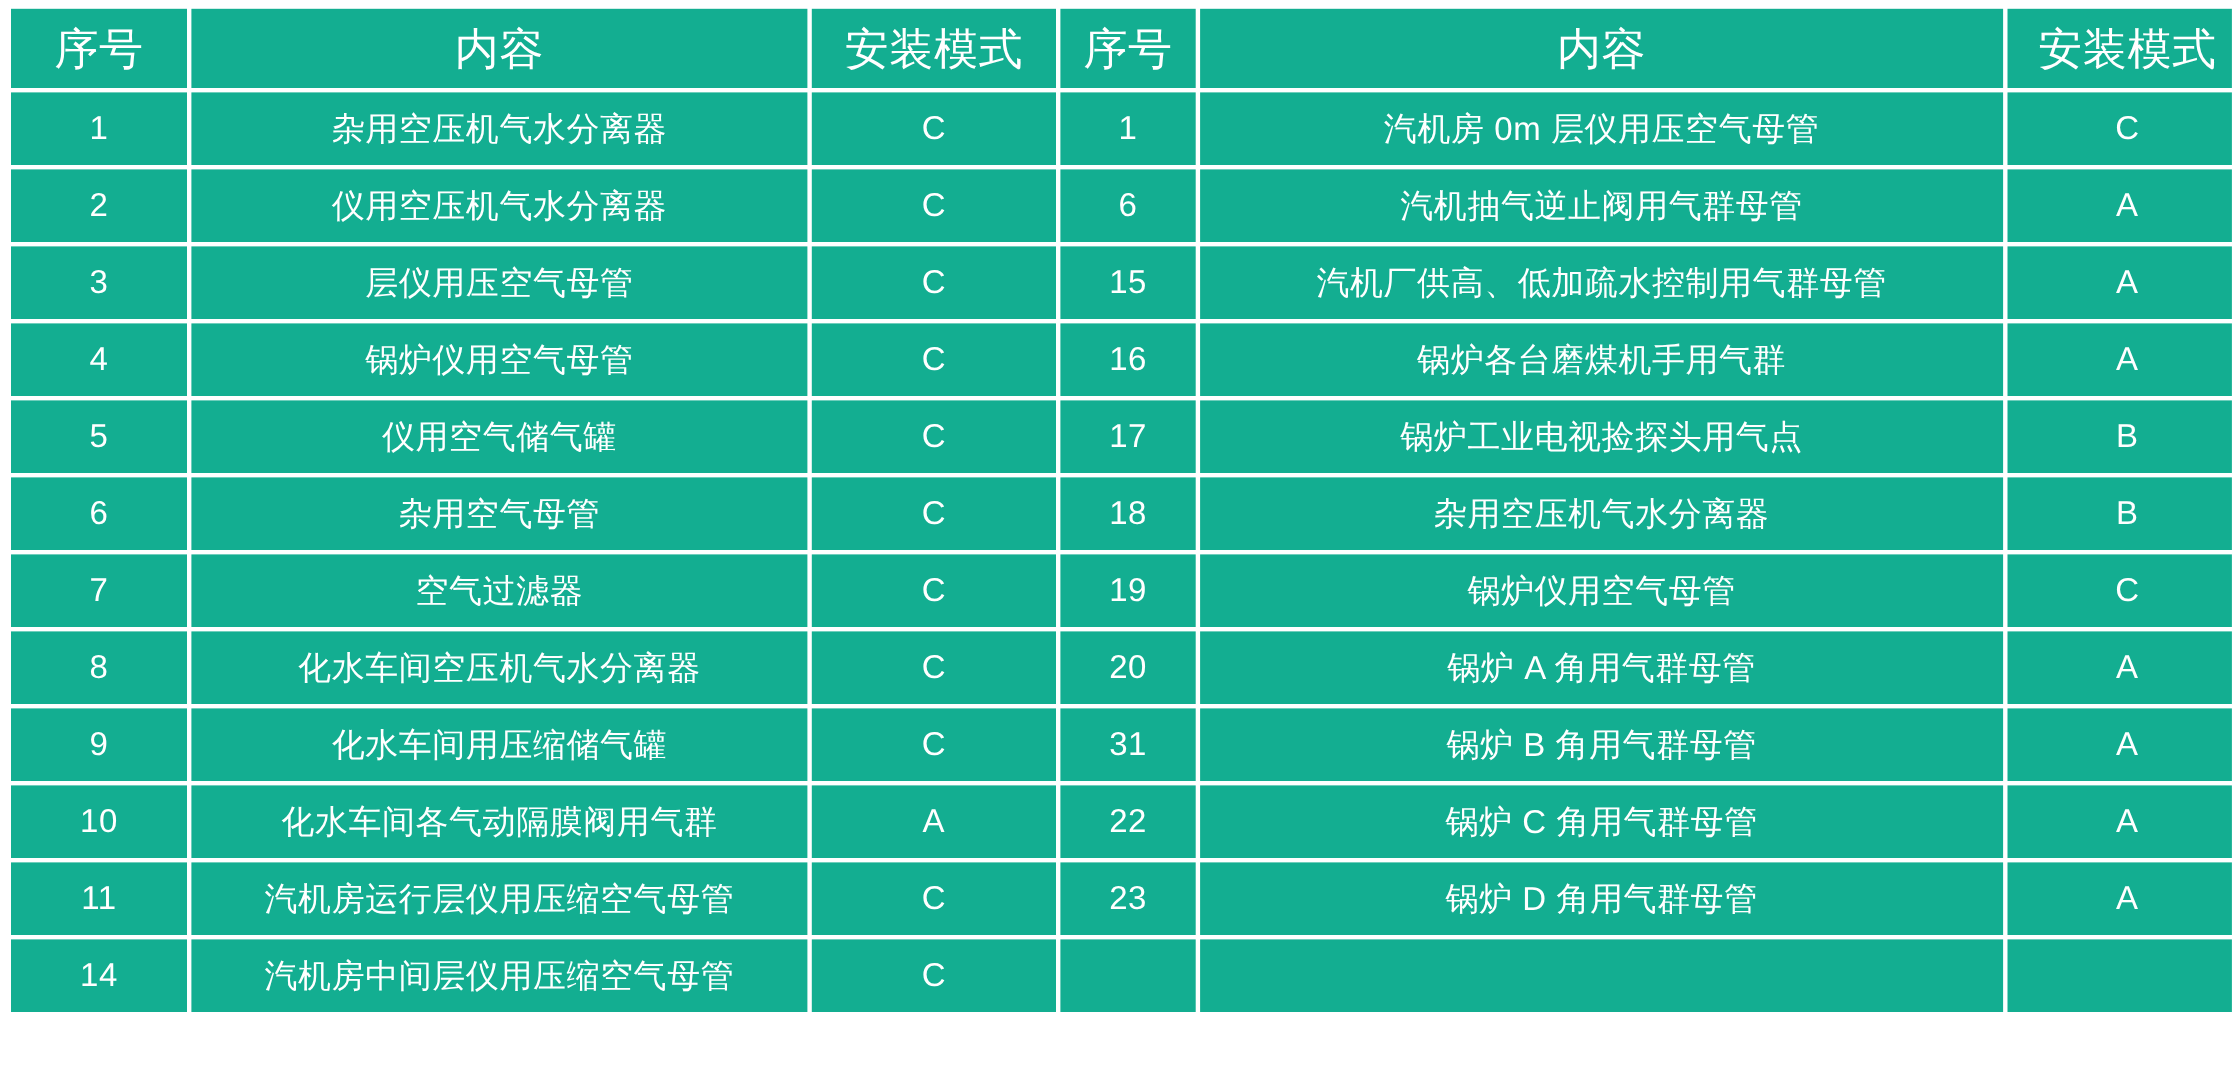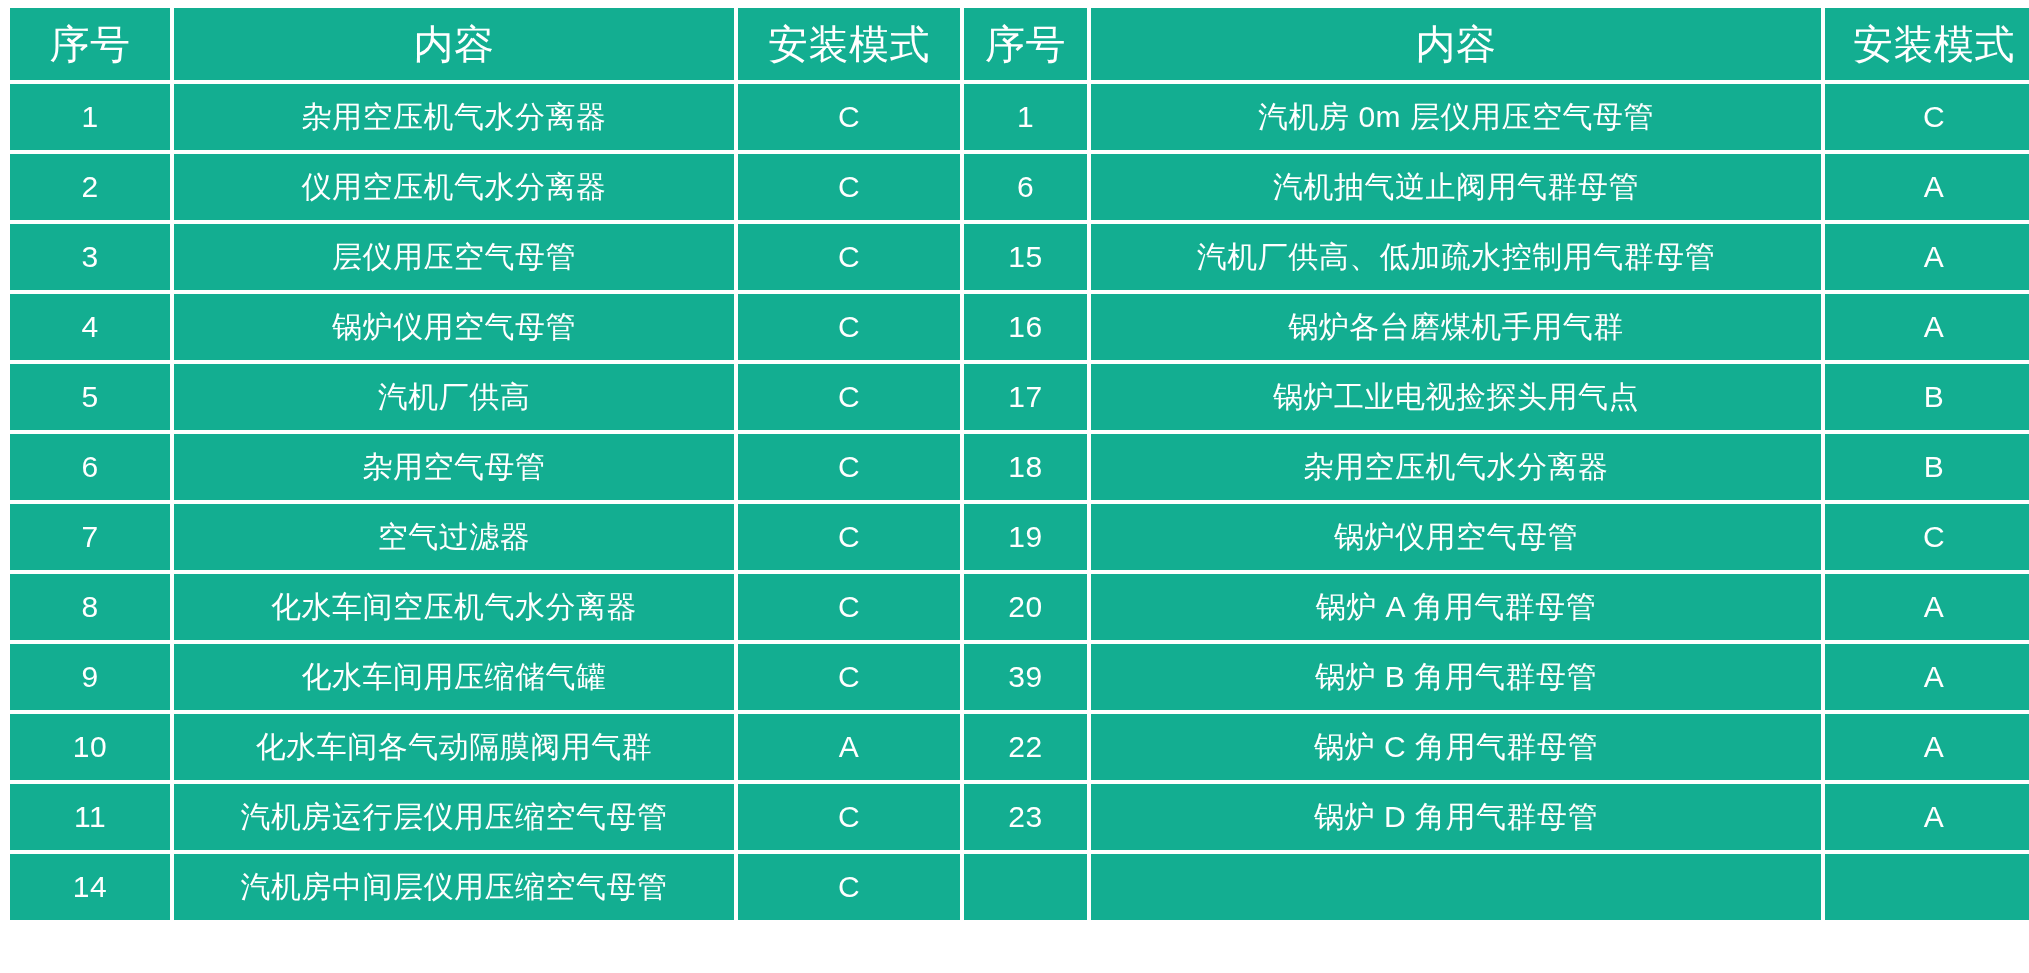--- a/index.html
+++ b/index.html
@@ -104,21 +104,21 @@
       <tr>
         <td>4</td>
         <td>锅炉仪用空气母管</td>
         <td>C</td>
         <td>16</td>
         <td>锅炉各台磨煤机手用气群</td>
         <td>A</td>
       </tr>
       <tr>
         <td>5</td>
-        <td>汽机厂供高</td>
+        <td>仪用空气储气罐</td>
         <td>C</td>
         <td>17</td>
         <td>锅炉工业电视捡探头用气点</td>
         <td>B</td>
       </tr>
       <tr>
         <td>6</td>
         <td>杂用空气母管</td>
         <td>C</td>
         <td>18</td>
@@ -138,21 +138,21 @@
         <td>化水车间空压机气水分离器</td>
         <td>C</td>
         <td>20</td>
         <td>锅炉 A 角用气群母管</td>
         <td>A</td>
       </tr>
       <tr>
         <td>9</td>
         <td>化水车间用压缩储气罐</td>
         <td>C</td>
-        <td>39</td>
+        <td>31</td>
         <td>锅炉 B 角用气群母管</td>
         <td>A</td>
       </tr>
       <tr>
         <td>10</td>
         <td>化水车间各气动隔膜阀用气群</td>
         <td>A</td>
         <td>22</td>
         <td>锅炉 C 角用气群母管</td>
         <td>A</td>

